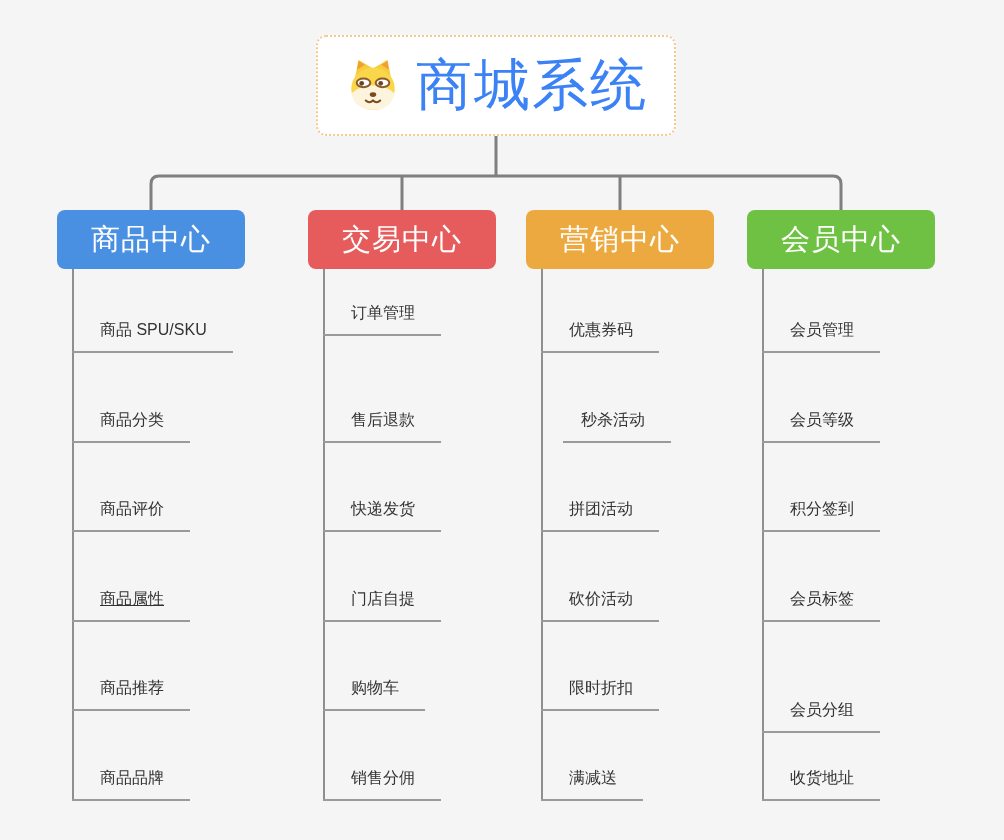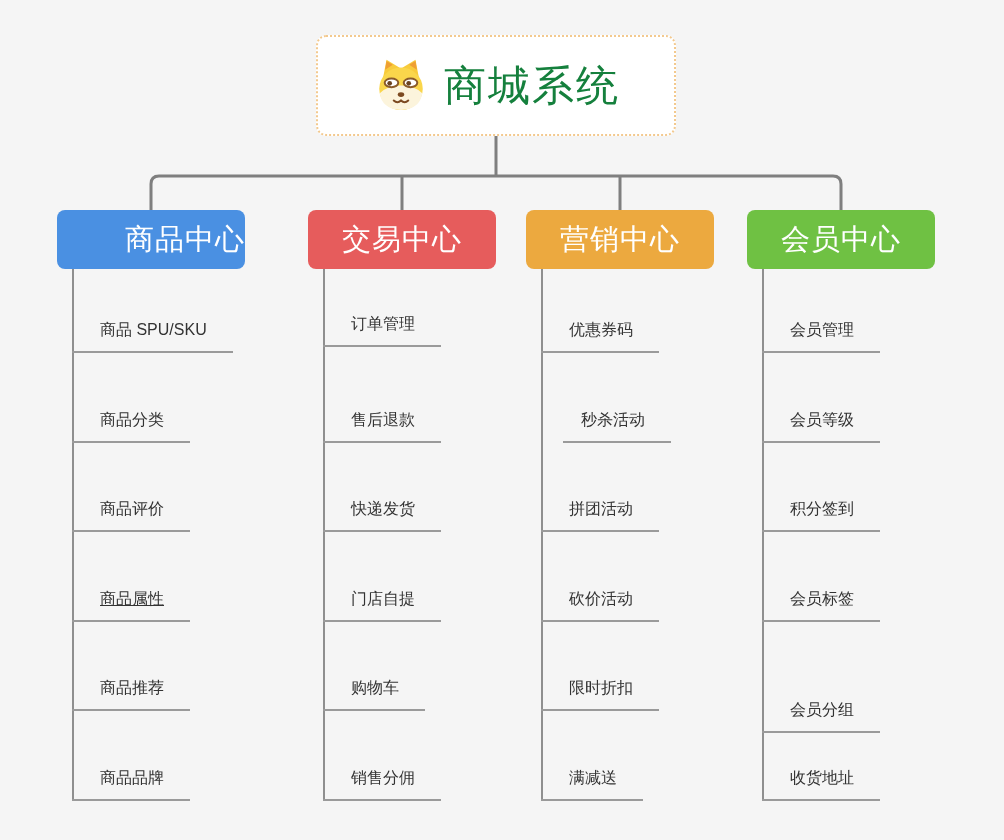--- a/index.html
+++ b/index.html
@@ -23,23 +23,23 @@
   
   .root-node{
     position:absolute;left:316px;top:35px;width:360px;height:101px;
     background:#ffffff;
     border:2px dotted #f3c98e;
     border-radius:10px;
     box-sizing:border-box;
     display:flex;align-items:center;justify-content:center;gap:14px;
   }
   .root-title{
-    font-size:42px;
+    font-size:56px;
     letter-spacing:2px;
-    color:#15803d;
+    color:#3b82f6;
     white-space:nowrap;
   }
   .dog{width:58px;height:58px;display:inline-block;flex:0 0 auto;}
   
   .branch-header{
     position:absolute;top:210px;width:188px;height:59px;
     border-radius:8px;
     display:flex;align-items:center;justify-content:center;
     cursor:default;
   }
@@ -88,35 +88,35 @@
         <circle cx="19.5" cy="29" r="2.6" fill="#6b4320"></circle>
         <circle cx="40.5" cy="29" r="2.6" fill="#6b4320"></circle>
         <ellipse cx="32" cy="41.5" rx="3.6" ry="2.7" fill="#7c4a21"></ellipse>
         <path d="M24 48 Q28 52 32 48 Q36 52 40 48" fill="none" stroke="#7c4a21" stroke-width="2.2" stroke-linecap="round"></path>
       </svg>
     </span>
     <span class="root-title">商城系统</span>
   </div>
 
   <div id="branches">
-  <div class="branch-header" style="left: 57px; background: rgb(74, 144, 226); justify-content: flex-end;">
+  <div class="branch-header" style="left: 57px; background: rgb(74, 144, 226);">
     <span class="branch-label">商品中心</span>
   </div>
   <div class="branch-line" style="left: 72px; background: rgb(143, 143, 143);"></div>
 <div class="leaf" style="left: 72px; top: 315px;"><span>商品 SPU/SKU</span></div>
       <div class="leaf" style="left: 72px; top: 404.5px;"><span>商品分类</span></div>
       <div class="leaf" style="left: 72px; top: 494px;"><span>商品评价</span></div>
       <div class="leaf" style="left: 72px; top: 583.5px; text-decoration: underline;"><span>商品属性</span></div>
       <div class="leaf" style="left: 72px; top: 673px;"><span>商品推荐</span></div>
       <div class="leaf" style="left: 72px; top: 762.5px;"><span>商品品牌</span></div>
   <div class="branch-header" style="left: 308px; background: rgb(230, 92, 92);">
     <span class="branch-label">交易中心</span>
   </div>
   <div class="branch-line" style="left: 323px; background: rgb(143, 143, 143);"></div>
-<div class="leaf" style="left: 323px; top: 309px;"><span>订单管理</span></div>
+<div class="leaf" style="left: 323px; top: 298px;"><span>订单管理</span></div>
       <div class="leaf" style="left: 323px; top: 404.5px;"><span>售后退款</span></div>
       <div class="leaf" style="left: 323px; top: 494px;"><span>快递发货</span></div>
       <div class="leaf" style="left: 323px; top: 583.5px;"><span>门店自提</span></div>
       <div class="leaf" style="left: 323px; top: 673px;"><span>购物车</span></div>
       <div class="leaf" style="left: 323px; top: 762.5px;"><span>销售分佣</span></div>
   <div class="branch-header" style="left: 526px; background: rgb(236, 169, 63);">
     <span class="branch-label">营销中心</span>
   </div>
   <div class="branch-line" style="left: 541px; background: rgb(143, 143, 143);"></div>
 <div class="leaf" style="left: 541px; top: 315px;"><span>优惠券码</span></div>

